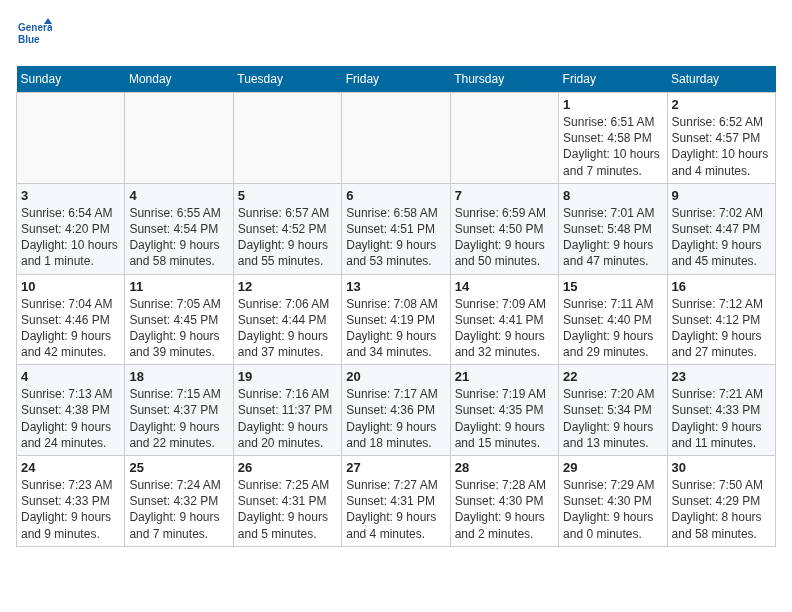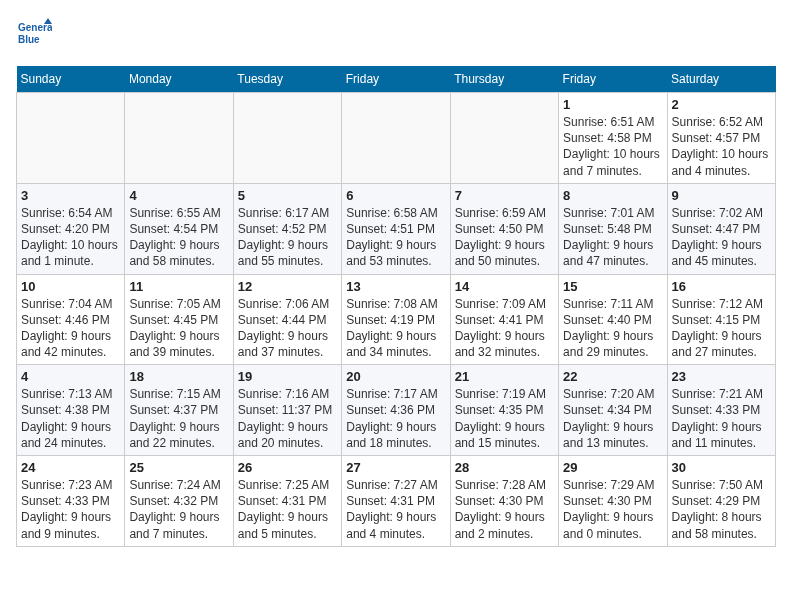--- a/index.html
+++ b/index.html
@@ -152,21 +152,21 @@
         </td>
         <td>
           <span class="day-num">4</span>
           <div class="day-info">Sunrise: 6:55 AM
 Sunset: 4:54 PM
 Daylight: 9 hours
 and 58 minutes.</div>
         </td>
         <td>
           <span class="day-num">5</span>
-          <div class="day-info">Sunrise: 6:17 AM
+          <div class="day-info">Sunrise: 6:57 AM
 Sunset: 4:52 PM
 Daylight: 9 hours
 and 55 minutes.</div>
         </td>
         <td>
           <span class="day-num">6</span>
           <div class="day-info">Sunrise: 6:58 AM
 Sunset: 4:51 PM
 Daylight: 9 hours
 and 53 minutes.</div>
@@ -232,21 +232,21 @@
         <td>
           <span class="day-num">15</span>
           <div class="day-info">Sunrise: 7:11 AM
 Sunset: 4:40 PM
 Daylight: 9 hours
 and 29 minutes.</div>
         </td>
         <td>
           <span class="day-num">16</span>
           <div class="day-info">Sunrise: 7:12 AM
-Sunset: 4:15 PM
+Sunset: 4:12 PM
 Daylight: 9 hours
 and 27 minutes.</div>
         </td>
       </tr>
       <tr>
         <td>
           <span class="day-num">4</span>
           <div class="day-info">Sunrise: 7:13 AM
 Sunset: 4:38 PM
 Daylight: 9 hours
@@ -276,21 +276,21 @@
         <td>
           <span class="day-num">21</span>
           <div class="day-info">Sunrise: 7:19 AM
 Sunset: 4:35 PM
 Daylight: 9 hours
 and 15 minutes.</div>
         </td>
         <td>
           <span class="day-num">22</span>
           <div class="day-info">Sunrise: 7:20 AM
-Sunset: 4:34 PM
+Sunset: 5:34 PM
 Daylight: 9 hours
 and 13 minutes.</div>
         </td>
         <td>
           <span class="day-num">23</span>
           <div class="day-info">Sunrise: 7:21 AM
 Sunset: 4:33 PM
 Daylight: 9 hours
 and 11 minutes.</div>
         </td>

